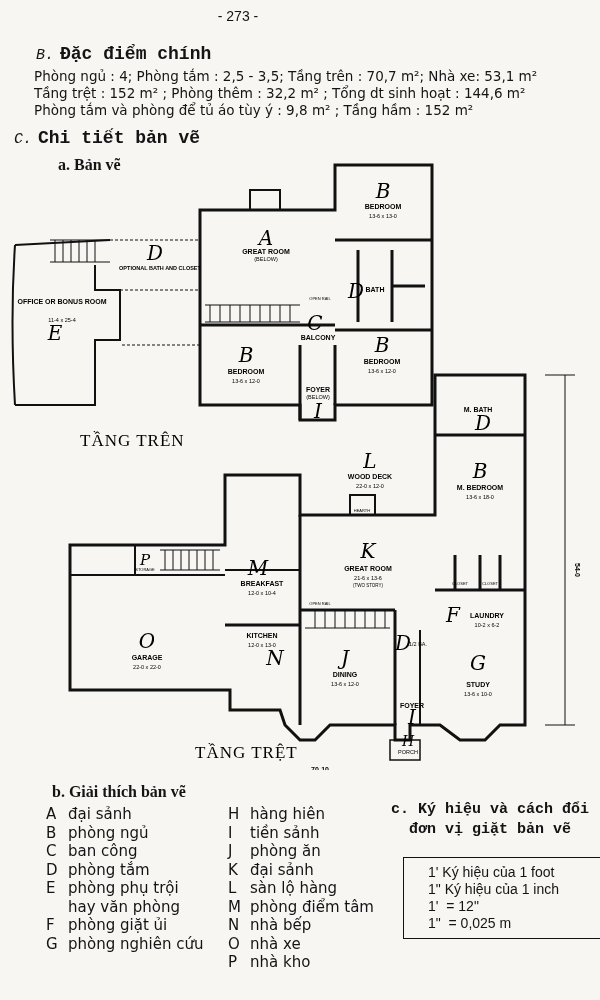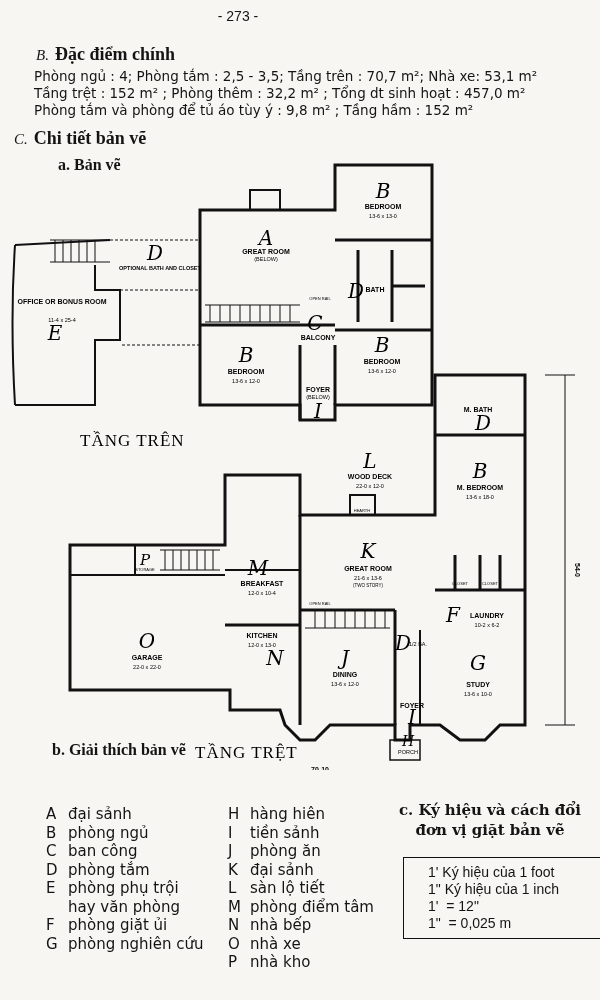--- a/index.html
+++ b/index.html
@@ -1,19 +1,19 @@
 <!DOCTYPE html>
 <html><head>
 <meta charset="utf-8">
 <style>
   html,body{margin:0;padding:0;background:#f7f6f3;}
   body{width:600px;height:1000px;position:relative;overflow:hidden;font-family:"DejaVu Serif",serif;color:#141414;}
   .abs{position:absolute;}
   .pagenum{top:8px;left:0;width:476px;text-align:center;font-family:"Liberation Sans",sans-serif;font-size:14px;}
-  .h-sec{font-family:Liberation Serif, serif;font-weight:bold;font-size:18px;}
+  .h-sec{font-family:Liberation Mono, monospace;font-weight:bold;font-size:18px;}
   .h-sec .ltr{font-style:italic;font-weight:normal;font-size:15px;margin-right:6px;}
   .spec{font-family:"DejaVu Sans",sans-serif;font-size:13.5px;line-height:17px;white-space:nowrap;}
   .h-sub{font-family:Liberation Serif, serif;font-weight:bold;font-size:16px;margin-left:20px;}
   .plan{top:160px;left:0;width:600px;height:610px;}
   .plan svg{width:600px;height:610px;display:block;}
   .floor-label{font-family:"Liberation Serif",serif;font-size:17px;letter-spacing:1px;}
   .legend-col{font-family:"DejaVu Sans",sans-serif;font-size:15px;line-height:18.5px;}
   .legend-row{display:flex;}
   .legend-row .k{width:22px;}
   .conv-title{font-family:"DejaVu Serif",serif;font-weight:bold;font-size:15px;text-align:center;line-height:20px;}
@@ -26,21 +26,21 @@
 </style>
 </head>
 <body>
 
 <div class="abs pagenum">- 273 -</div>
 
 <div class="abs h-sec" style="top:44px;left:36px;">
   <span class="ltr">B.</span><span>Đặc điểm chính</span>
 </div>
 <div class="abs spec" style="top:68px;left:34px;text-align:right;">Phòng ngủ : 4; Phòng tắm : 2,5 - 3,5; Tầng trên : 70,7 m²; Nhà xe: 53,1 m²</div>
-<div class="abs spec" style="top:85px;left:34px;">Tầng trệt : 152 m² ; Phòng thêm : 32,2 m² ; Tổng dt sinh hoạt : 457,0 m²</div>
+<div class="abs spec" style="top:85px;left:34px;">Tầng trệt : 152 m² ; Phòng thêm : 32,2 m² ; Tổng dt sinh hoạt : 144,6 m²</div>
 <div class="abs spec" style="top:102px;left:34px;">Phòng tắm và phòng để tủ áo tùy ý : 9,8 m² ; Tầng hầm : 152 m²</div>
 
 <div class="abs h-sec" style="top:128px;left:14px;">
   <span class="ltr">C.</span><span>Chi tiết bản vẽ</span>
 </div>
 <div class="abs h-sub" style="top:156px;left:38px;">a. Bản vẽ</div>
 
 <div class="abs plan">
 <svg viewBox="0 160 600 610" xmlns="http://www.w3.org/2000/svg">
   <g fill="none" stroke="#111" stroke-width="3">
@@ -193,21 +193,21 @@
   <text class="rd" x="362" y="512" text-anchor="middle" style="font-size:4px">HEARTH</text>
   <text class="rd" x="320" y="300" text-anchor="middle" style="font-size:4px">OPEN RAIL</text>
   <text class="rd" x="320" y="605" text-anchor="middle" style="font-size:4px">OPEN RAIL</text>
 
   <text class="floor-label" x="195" y="758">TẦNG TRỆT</text>
   <text class="rd" x="320" y="772" text-anchor="middle" style="font-size:7px;font-weight:bold">70-10</text>
   <text class="rd" x="575" y="570" text-anchor="middle" style="font-size:7px;font-weight:bold" transform="rotate(90 575 570)">54-0</text>
 </svg>
 </div>
 
-<div class="abs h-sub" style="top:741px;left:32px;">b. Giải thích bản vẽ</div>
+<div class="abs h-sub" style="top:783px;left:32px;">b. Giải thích bản vẽ</div>
 
 <div class="abs legend-col" style="top:805px;left:46px;">
   <div class="legend-row">
       <span class="k">A</span>
       <span>đại sảnh</span>
     </div>
   <div class="legend-row">
       <span class="k">B</span>
       <span>phòng ngủ</span>
     </div>
@@ -249,41 +249,41 @@
   <div class="legend-row">
       <span class="k">J</span>
       <span>phòng ăn</span>
     </div>
   <div class="legend-row">
       <span class="k">K</span>
       <span>đại sảnh</span>
     </div>
   <div class="legend-row">
       <span class="k">L</span>
-      <span>sàn lộ tiết</span>
+      <span>sàn lộ hàng</span>
     </div>
   <div class="legend-row">
       <span class="k">M</span>
       <span>phòng điểm tâm</span>
     </div>
   <div class="legend-row">
       <span class="k">N</span>
       <span>nhà bếp</span>
     </div>
   <div class="legend-row">
       <span class="k">O</span>
       <span>nhà xe</span>
     </div>
   <div class="legend-row">
       <span class="k">P</span>
       <span>nhà kho</span>
     </div>
 </div>
 
-<div class="abs conv-title" style="top:800px;left:380px;width:220px;">
+<div class="abs conv-title" style="top:800px;left:380px;width:220px;font-family:Liberation Mono, monospace;">
   <div>c. Ký hiệu và cách đổi</div>
   <div>đơn vị giặt bản vẽ</div>
 </div>
 
 <div class="abs conv-box" style="top:857px;left:403px;width:165px;">
   <div class="conv-row">1' Ký hiệu của 1 foot</div>
   <div class="conv-row">1" Ký hiệu của 1 inch</div>
   <div class="conv-row" style="white-space:pre">1'  = 12"</div>
   <div class="conv-row" style="white-space:pre">1"  = 0,025 m</div>
 </div>

